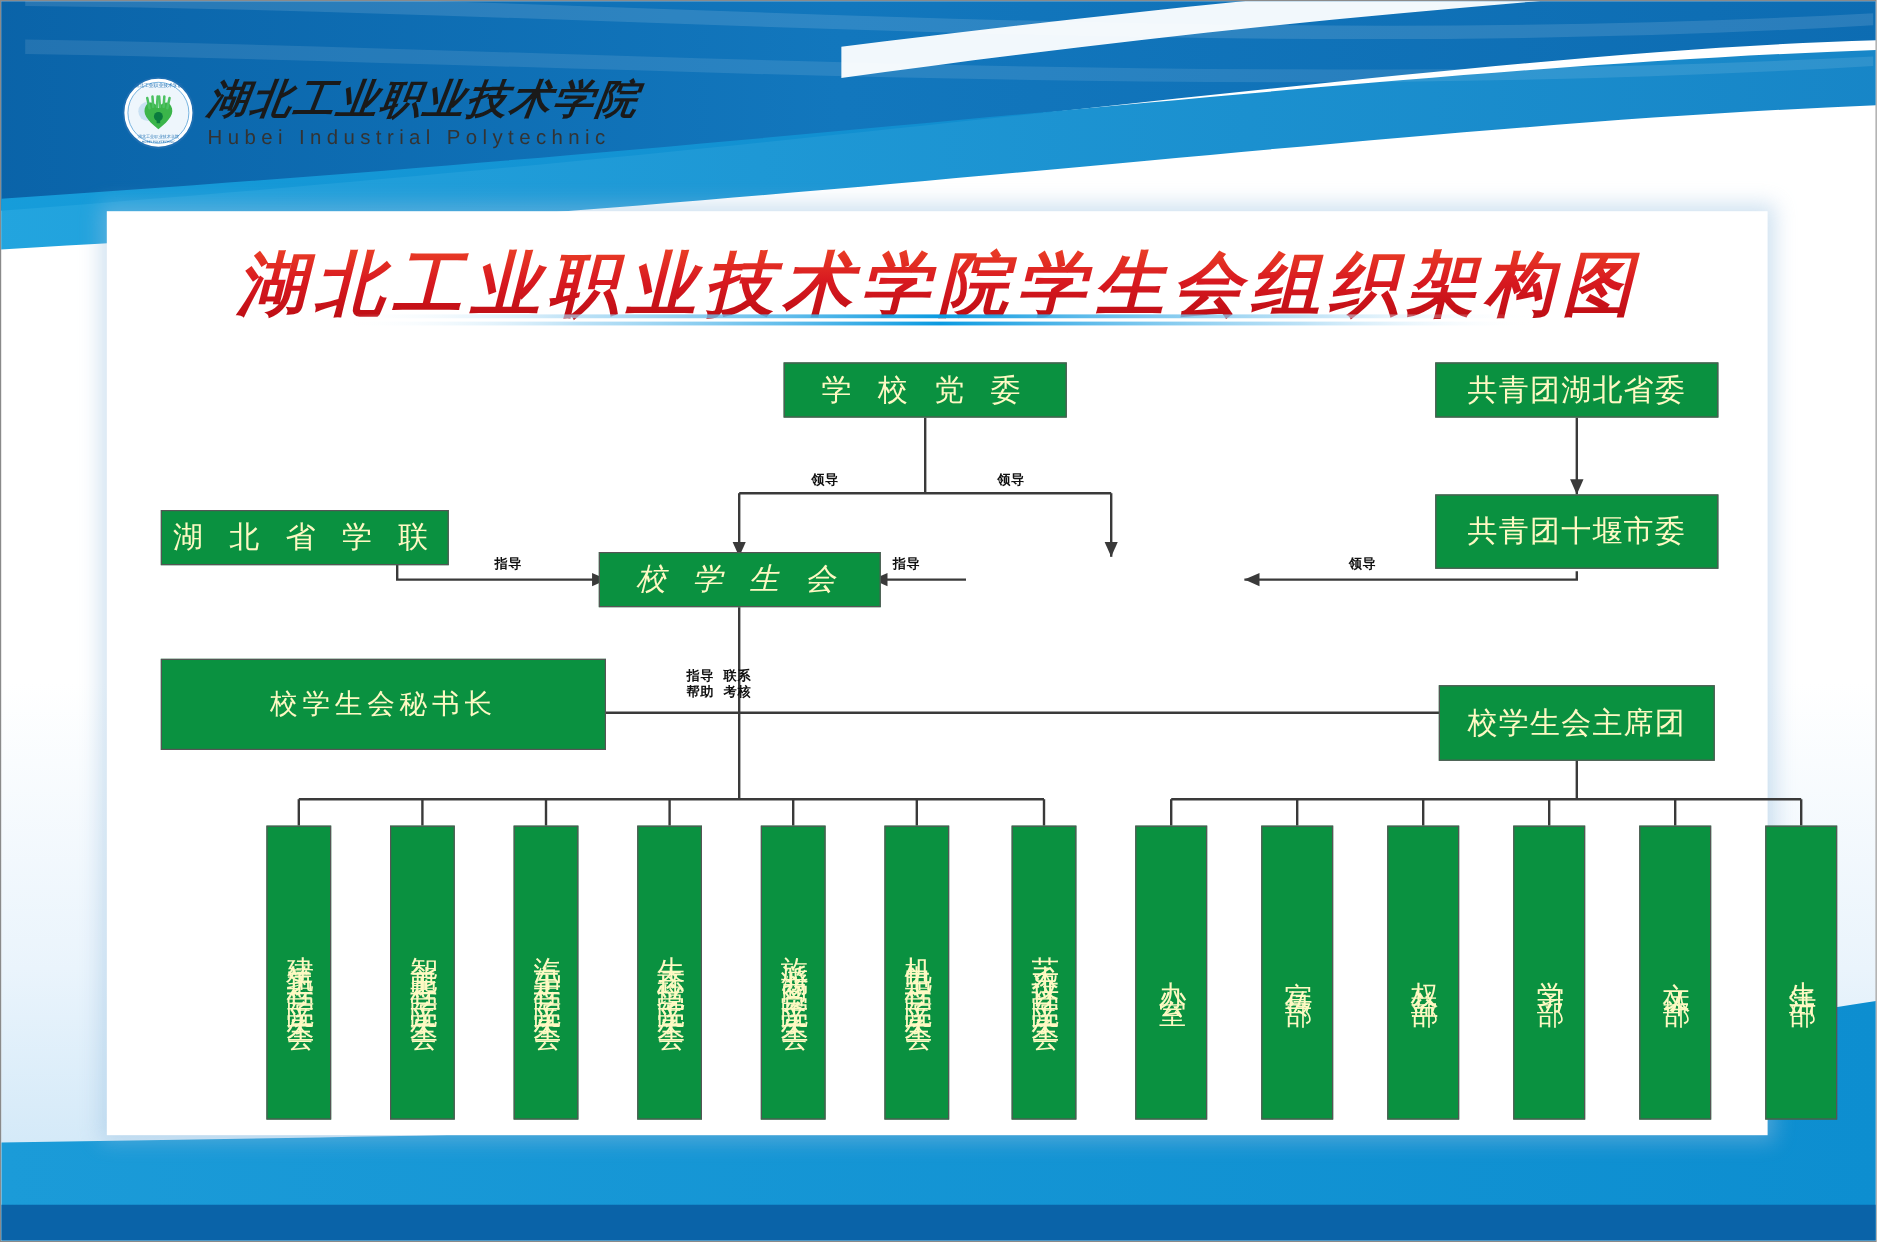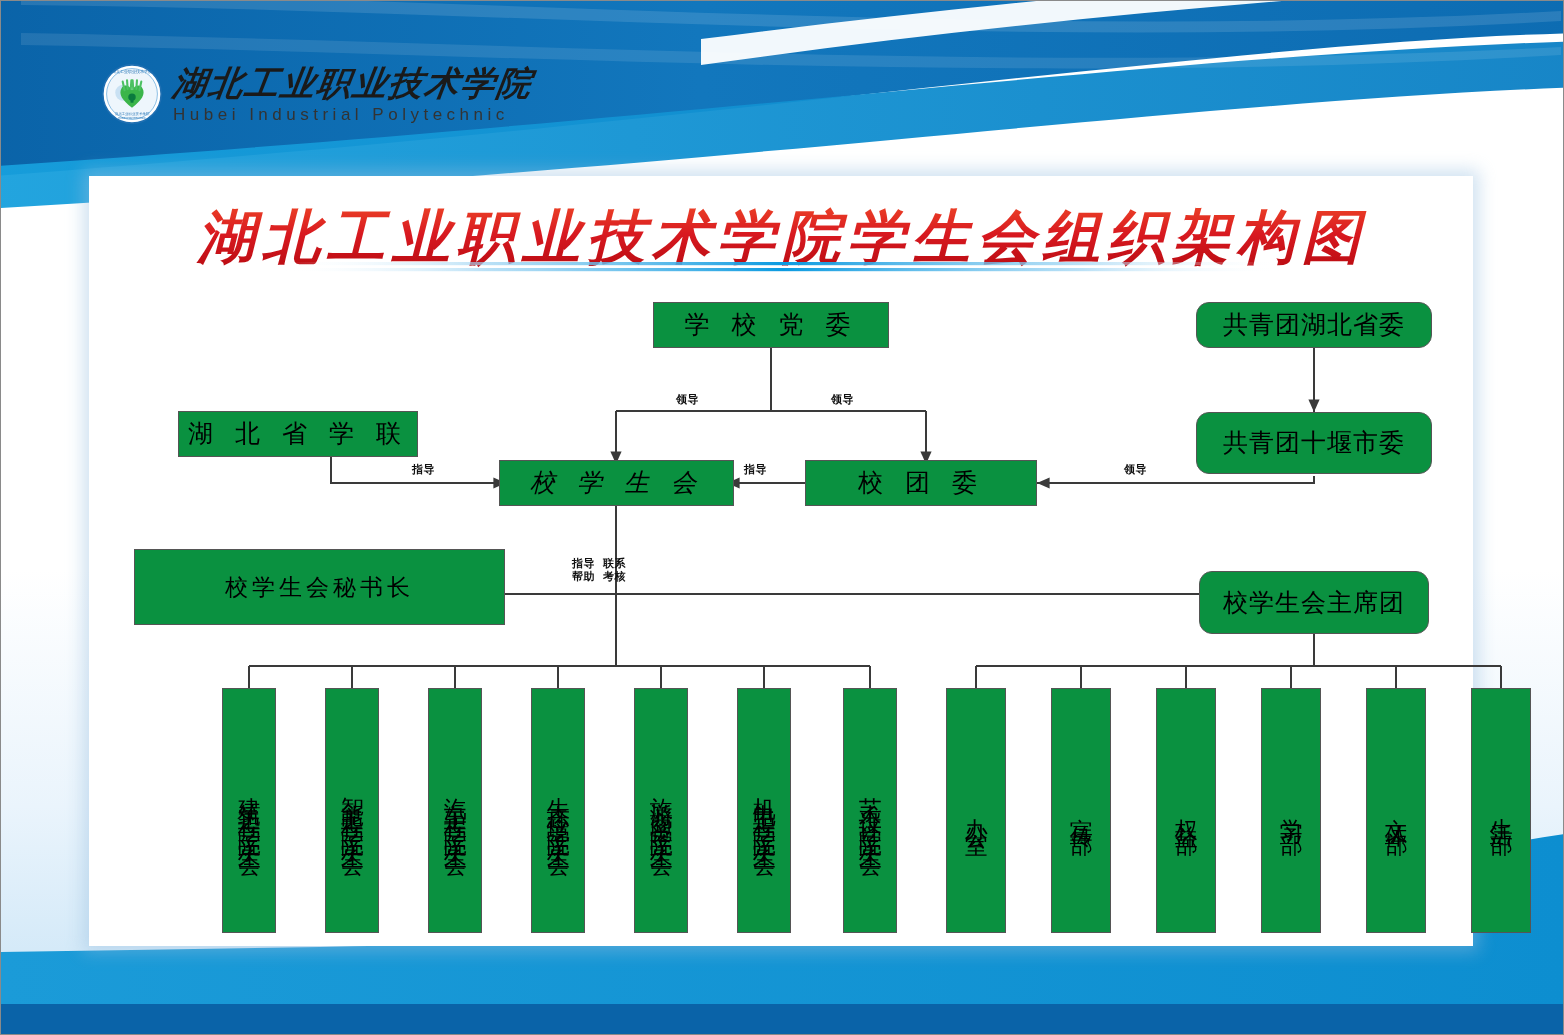--- a/index.html
+++ b/index.html
@@ -50,27 +50,27 @@
     background:linear-gradient(to bottom,#f04a28 0%,#d81920 45%,#b3090f 100%);
     -webkit-background-clip:text;background-clip:text;color:transparent;
     text-shadow:0 0 0 rgba(0,0,0,0);
     white-space:nowrap;
   }
   #title-rule{position:absolute;left:282px;top:258px;width:1000px;height:16px;}
   
   #org{position:absolute;left:88px;top:175px;width:1384px;height:770px;}
   .node{
     position:absolute;background:#0a9140;border:1px solid #555;
-    color:#000000;box-sizing:border-box;
+    color:#fef9c3;box-sizing:border-box;
     display:flex;align-items:center;justify-content:center;text-align:center;
     font-family:"DejaVu Sans","Liberation Sans",sans-serif;
     line-height:1.25;
   }
   .node.wide{font-size:25px;letter-spacing:7px;}
-  .node.plain{font-size:25px;letter-spacing:1px;border-radius:13px;}
+  .node.plain{font-size:25px;letter-spacing:1px;}
   .node.two-line{flex-direction:row;font-size:23px;letter-spacing:4px;}
   .node.vert{
     writing-mode:vertical-rl;text-orientation:upright;
     font-size:23px;letter-spacing:7px;line-height:1.1;
     align-items:center;justify-content:center;
   }
   .edge-label{
     position:absolute;font-size:11px;color:#111;font-weight:700;
     font-family:"DejaVu Sans","Liberation Sans",sans-serif;
     line-height:1.15;white-space:nowrap;letter-spacing:.5px;
@@ -209,25 +209,24 @@
 帮助</div>
     <div class="edge-label" style="left:514px;top:382px;white-space:pre-line;">联系
 考核</div>
 
     <div class="node wide" style="left:564px;top:126px;width:236px;height:46px;">学 校 党 委</div>
 
     <div class="node plain" style="left:1107px;top:126px;width:236px;height:46px;">共青团湖北省委</div>
 
     <div class="node plain" style="left:1107px;top:236px;width:236px;height:62px;">共青团十堰市委</div>
 
-    <div class="node wide" style="left:45px;top:235px;width:240px;height:46px;margin-left:44px;">湖 北 省 学 联</div>
+    <div class="node wide" style="left:45px;top:249px;width:240px;height:46px;">湖 北 省 学 联</div>
 
     <div class="node wide" style="left:410px;top:284px;width:235px;height:46px;font-style:italic;">校 学 生 会</div>
 
-    <div class="node wide" style="left:716px;top:284px;width:232px;height:46px;">校 团 委</div>
 
     <div class="node two-line" style="left:45px;top:373px;width:371px;height:76px;">
       <span>校学生会秘书长</span>
     </div>
 
     <div class="node plain" style="left:1110px;top:395px;width:230px;height:63px;">校学生会主席团</div>
 
     <div class="node vert" style="left:133px;top:512px;width:54px;height:245px;">建筑工程学院学生会</div>
     <div class="node vert" style="left:236px;top:512px;width:54px;height:245px;">智能工程学院学生会</div>
     <div class="node vert" style="left:339px;top:512px;width:54px;height:245px;">汽车工程学院学生会</div>

